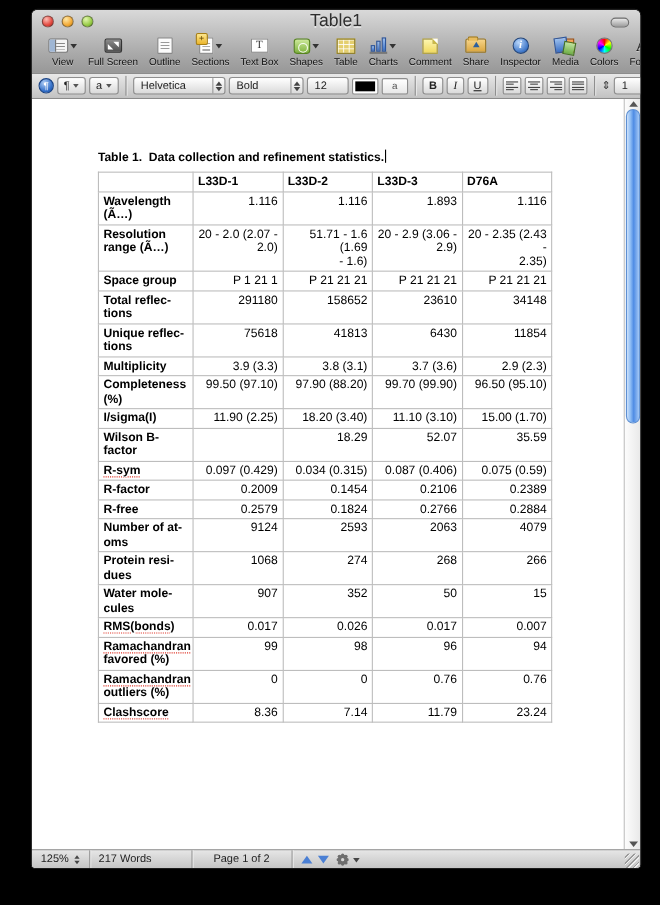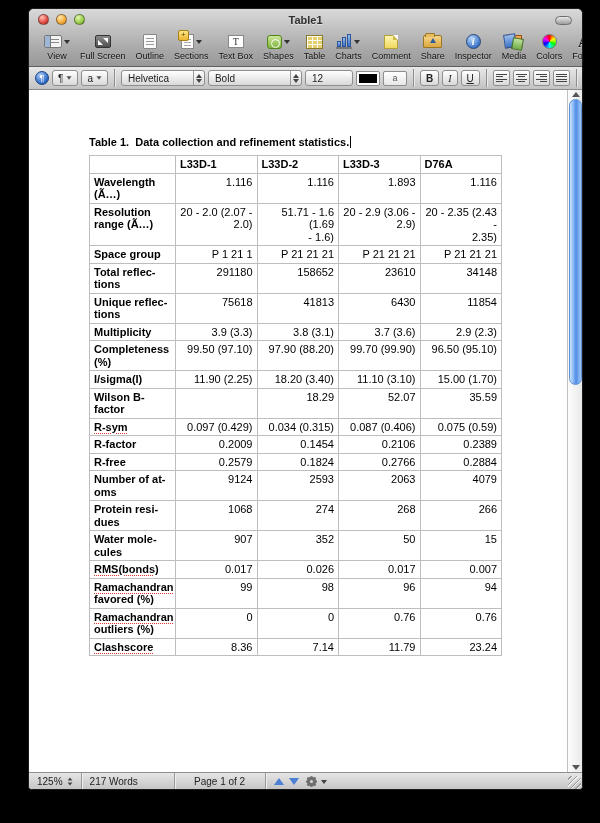--- a/index.html
+++ b/index.html
@@ -7,21 +7,21 @@
   body { background:#000; font-family:"Liberation Sans","DejaVu Sans",sans-serif; position:relative; overflow:hidden; }
 
   .window { position:absolute; left:28px; top:8px; width:555px; height:782px;
     border-radius:6px 6px 4px 4px; overflow:hidden; background:#fff;
     box-shadow:0 6px 22px rgba(0,0,0,.8); border:1px solid #1c1c1c; }
 
   
   .chrome-top { height:58px; background:linear-gradient(#d9d9d9,#bfbfbf 38%,#a9a9a9 70%,#989898);
     border-bottom:1px solid #5f5f5f; position:relative; }
   .titlebar { height:22px; display:flex; align-items:center; justify-content:center; position:relative; }
-  .win-title { font-size:11px; font-weight:bold; color:#2e2e2e; text-shadow:0 1px 0 rgba(255,255,255,.5); }
+  .win-title { font-size:16px; font-weight:normal; color:#2e2e2e; text-shadow:0 1px 0 rgba(255,255,255,.5); }
   .tlights { position:absolute; left:9px; top:5px; display:flex; gap:7px; }
   .tl { width:11px; height:11px; border-radius:50%; border:1px solid rgba(60,60,60,.55); }
   .tl.red   { background:radial-gradient(circle at 35% 28%, #ffc1b8, #e2463d 62%, #a82a20); }
   .tl.amber { background:radial-gradient(circle at 35% 28%, #ffe9a8, #f3a833 62%, #b97a12); }
   .tl.green { background:radial-gradient(circle at 35% 28%, #e4f7b0, #96cb45 62%, #5e8f1e); }
   .lozenge { position:absolute; right:10px; top:7px; width:17px; height:9px; border-radius:5px;
     border:1px solid #6f6f6f; background:linear-gradient(#e8e8e8,#9d9d9d); }
 
   .toolbar { height:36px; display:flex; align-items:flex-start; padding:2px 10px 0 10px; }
   .tbtn { display:flex; flex-direction:column; align-items:center; margin:0 5px; cursor:default; }
@@ -266,28 +266,28 @@
         <span class="dd"></span>
       </button>
     <span class="vsep"></span>
     <div class="popup" style="width:84px;">
       <span class="txt">Helvetica</span>
       <span class="stepper">
           <span class="tri-u"></span>
           <span class="tri-d"></span>
         </span>
     </div>
-    <div class="popup" style="width:94px;">
+    <div class="popup" style="width:68px;">
       <span class="txt">Bold</span>
       <span class="stepper">
           <span class="tri-u"></span>
           <span class="tri-d"></span>
         </span>
     </div>
-    <div class="popup" style="width:48px;gap:28px;">
+    <div class="popup" style="width:38px;gap:28px;">
       <span class="txt">12</span>
       <span class="stepper">
           <span class="tri-d"></span>
         </span>
     </div>
     <span class="well">
         <span class="swatch"></span>
       </span>
     <span class="well bg">
         <span>a</span>

